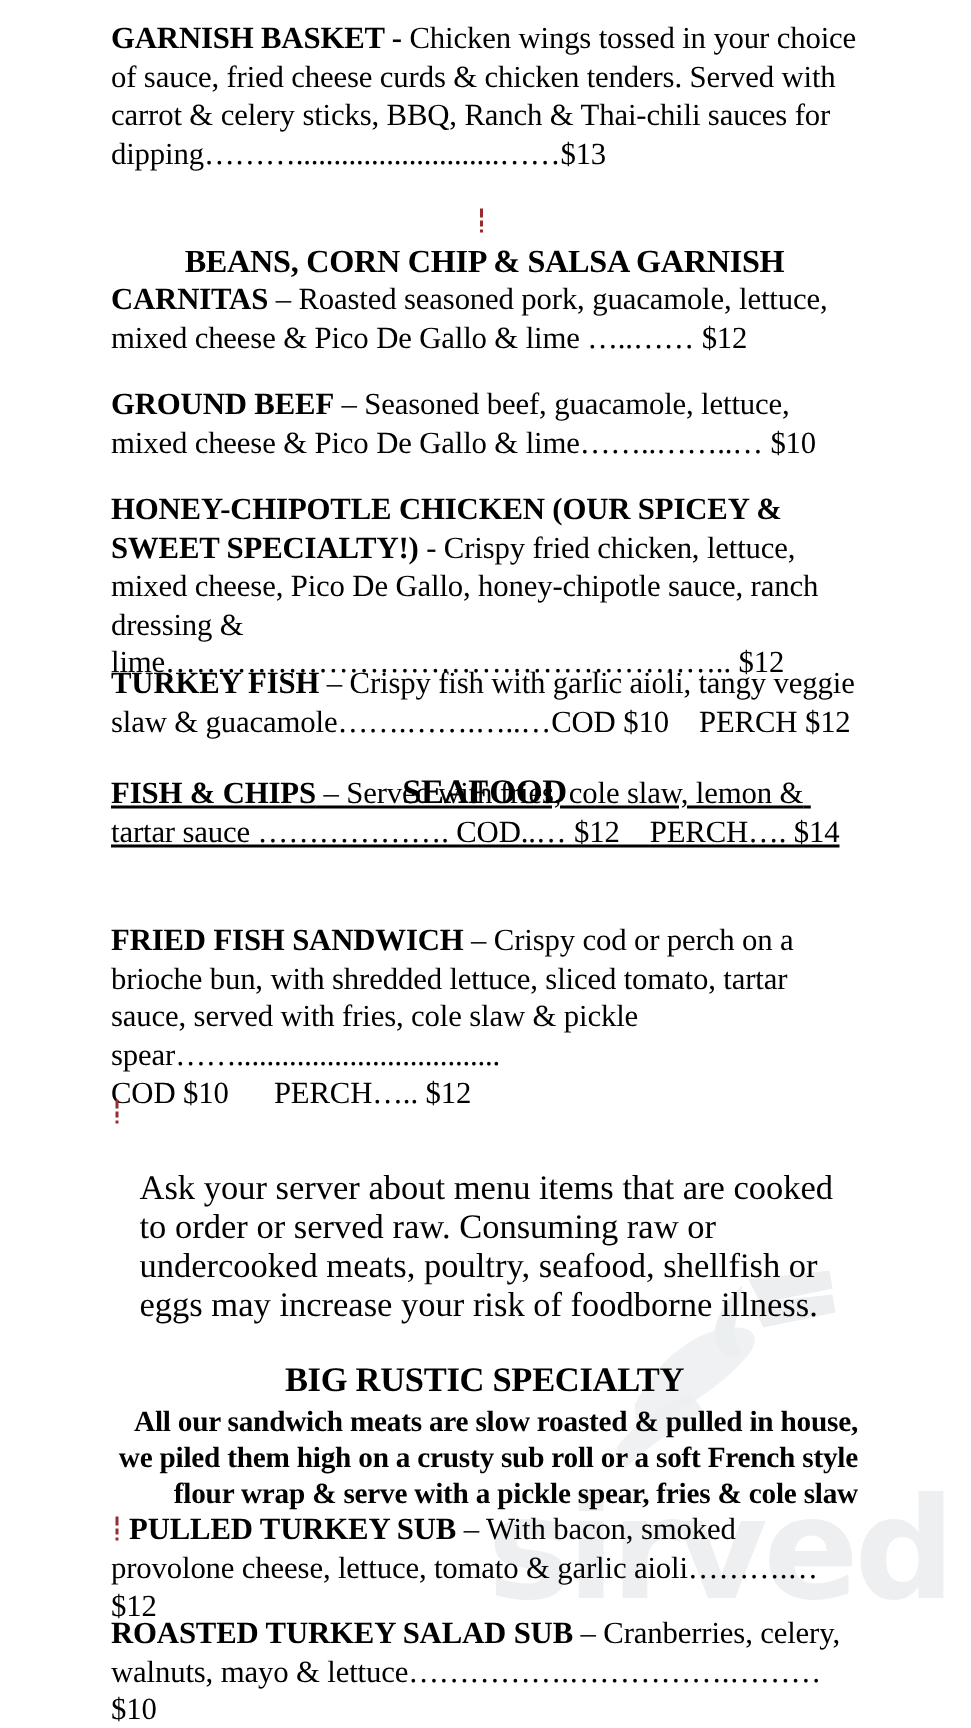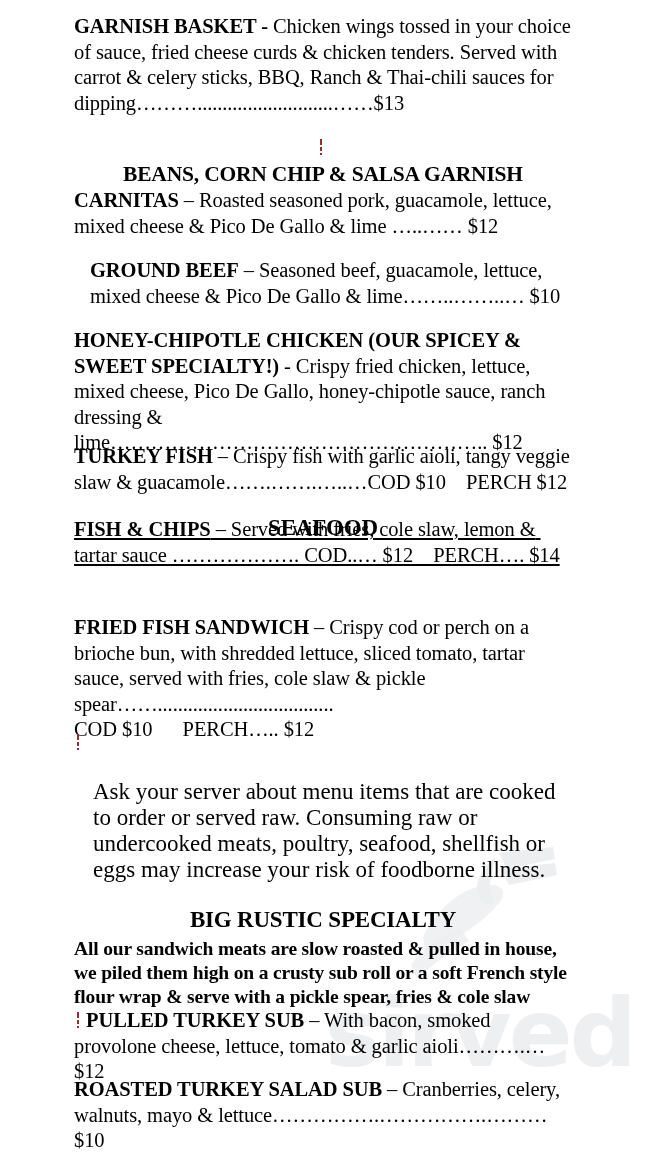--- a/index.html
+++ b/index.html
@@ -89,21 +89,21 @@
   }
   .section-head.big {
     font-size: 23px;
     line-height: 28.5px;
   }
 
   .center-bold {
     position: absolute;
     left: 74px;
     width: 498px;
-    text-align: left;
+    text-align: right;
     font-weight: bold;
     font-size: 19.5px;
     line-height: 24.5px;
     letter-spacing: -0.15px;
   }
 
   .specialty-note {
     position: absolute;
     left: 74px;
     width: 498px;
@@ -180,21 +180,21 @@
       <span class="spec-mark"><i class="s1"></i><i class="s2"></i><i class="s3"></i></span>
     </div>
     <div class="section-head" style="top:161px;">
       <span>BEANS, CORN CHIP &amp; SALSA GARNISH</span>
     </div>
 
     <div class="block" style="top:188px;">
       <div class="line"><span class="item-name">CARNITAS</span><span> – Roasted seasoned pork, guacamole, lettuce, mixed cheese &amp; Pico De Gallo &amp; lime …..…… $12</span></div>
     </div>
 
-    <div class="block" style="top:258px;margin-left:16px;">
+    <div class="block" style="top:258px;">
       <div class="line"><span class="item-name">GROUND BEEF</span><span> – Seasoned beef, guacamole, lettuce, mixed cheese &amp; Pico De Gallo &amp; lime……..……..… $10</span></div>
     </div>
 
     <div class="block" style="top:328px;">
       <div class="line"><span class="item-name">HONEY-CHIPOTLE CHICKEN (OUR SPICEY &amp; SWEET SPECIALTY!)</span><span> - Crispy fried chicken, lettuce, mixed cheese, Pico De Gallo, honey-chipotle sauce, ranch dressing &amp; lime……………………………………………….. $12</span></div>
     </div>
 
     <div class="block" style="top:444px;">
       <div class="line"><span class="item-name">TURKEY FISH</span><span> – Crispy fish with garlic aioli, tangy veggie slaw &amp; guacamole…….…….…..…COD $10    PERCH $12</span></div>
     </div>

